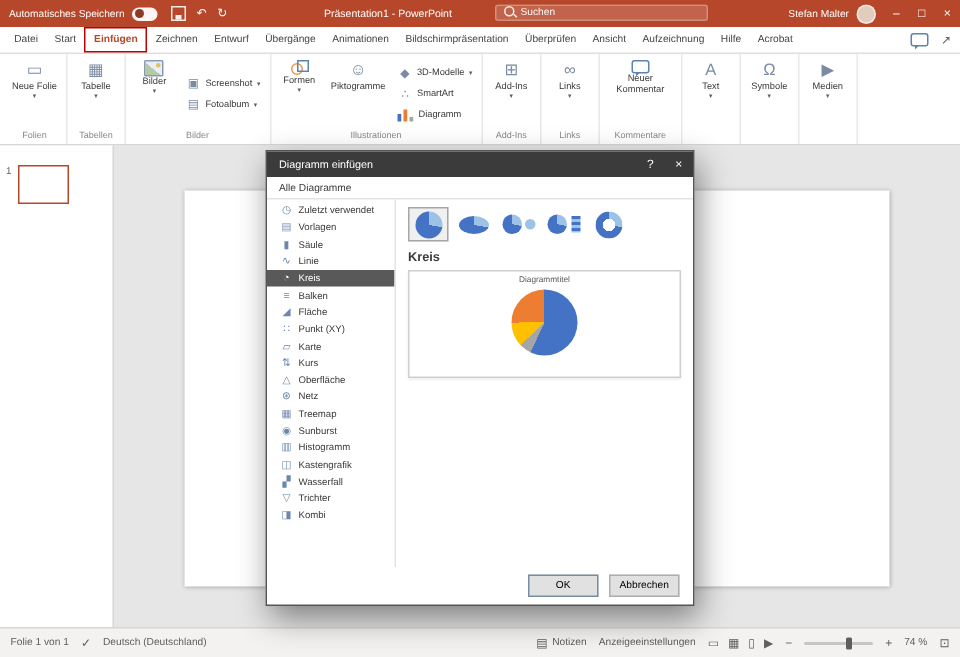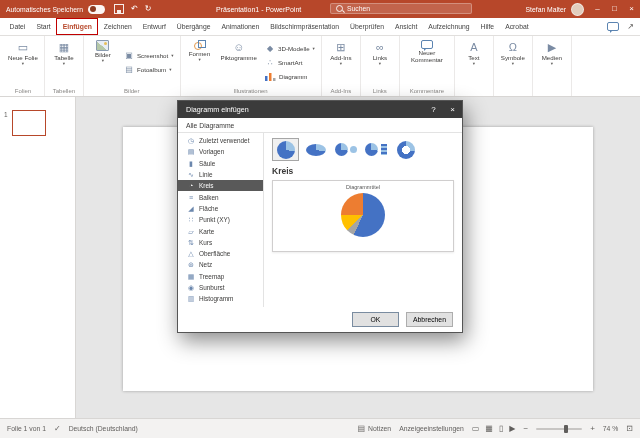--- a/index.html
+++ b/index.html
@@ -70,21 +70,21 @@
   
   .statusbar{flex:0 0 19px;background:#f3f2f1;border-top:1px solid #d8d6d4;display:flex;align-items:center;
              font-size:6.8px;color:#605e5c;padding:0 7px;gap:8px;}
   .sb-item{display:flex;align-items:center;gap:3px;white-space:nowrap;}
   .sb-spacer{flex:1;}
   .statusbar .ico.g{font-size:8px;color:#605e5c;}
   #sb-views{display:flex;align-items:center;gap:6px;}
   .zoomline{width:46px;height:2px;background:#c8c6c4;border-radius:1px;position:relative;}
   .zoomknob{position:absolute;left:60%;top:-3px;width:4px;height:8px;background:#605e5c;border-radius:1px;}
   
-  .dialog{position:absolute;left:177px;top:100px;width:286px;height:233px;background:#fff;z-index:20;
+  .dialog{position:absolute;left:177px;top:100px;width:286px;height:304px;background:#fff;z-index:20;
           border:1px solid #555;box-shadow:3px 8px 20px rgba(0,0,0,.45);display:flex;flex-direction:column;box-sizing:border-box;}
   .dlg-title{flex:0 0 17px;background:var(--dialog_titlebar,#3B3B3B);color:#fff;display:flex;align-items:center;
              font-size:7.2px;padding-left:8px;}
   #dlg-controls{margin-left:auto;display:flex;height:100%;align-items:stretch;}
   #dlg-controls .ico{width:19px;display:flex;align-items:center;justify-content:center;font-size:8px;color:#fff;}
   .dlg-header{flex:0 0 auto;font-size:6.8px;color:#3b3a39;padding:4px 0 3px 8px;border-bottom:1px solid #e3e3e3;}
   .dlg-main{flex:1;display:flex;min-height:0;}
   #cat-list{width:86px;border-right:1px solid #e3e3e3;padding-top:2px;box-sizing:border-box;overflow:hidden;}
   .cat{height:11.3px;display:flex;align-items:center;gap:4px;padding-left:9px;font-size:6.4px;color:#3b3a39;}
   .cat .ico.g{font-size:7px;width:8px;display:flex;justify-content:center;color:#6b87ad;}

